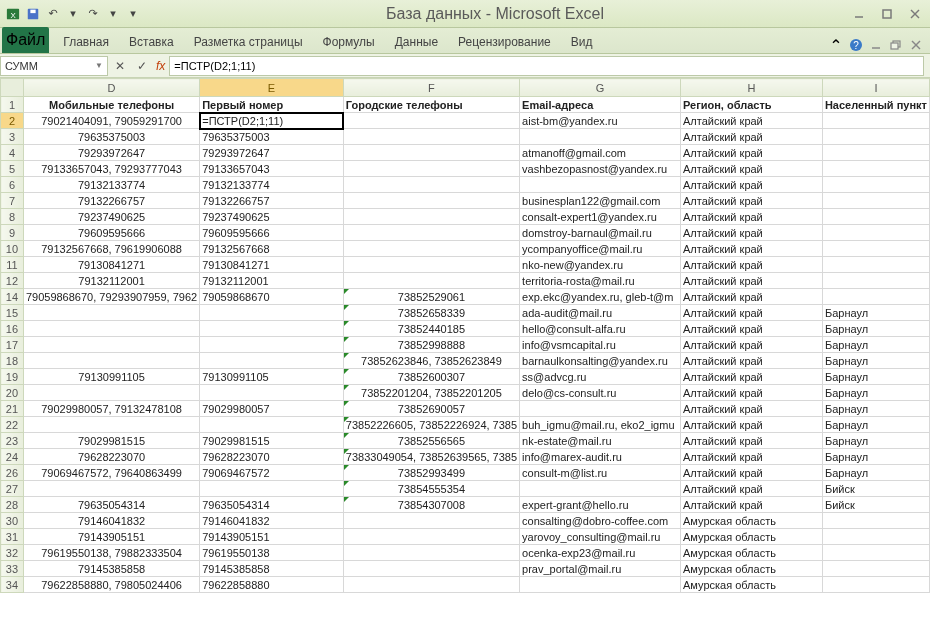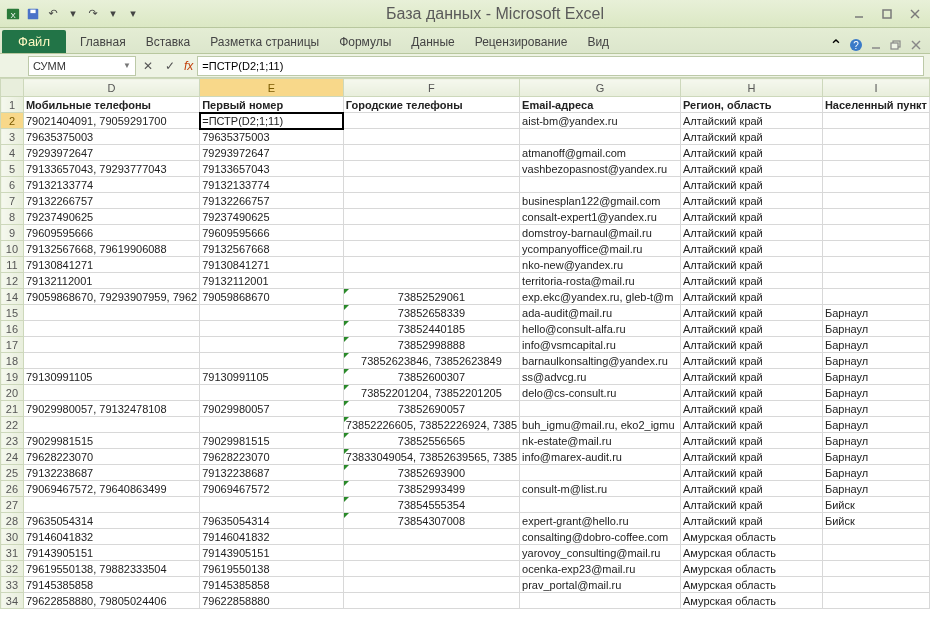--- a/index.html
+++ b/index.html
@@ -10,44 +10,44 @@
 .qat { display: flex; gap: 2px; align-items: center; }
 .qat-btn { width: 18px; height: 18px; display: flex; align-items: center; justify-content: center; font-size: 11px; color: #444; cursor: pointer; }
 .qat-btn svg { width: 14px; height: 14px; }
 .title { flex: 1; text-align: center; font-size: 16px; color: #5a5a5a; }
 .win-controls { display: flex; gap: 6px; }
 .win-btn { width: 22px; height: 16px; display: flex; align-items: center; justify-content: center; cursor: pointer; }
 .win-btn svg { width: 12px; height: 10px; stroke: #7a7a7a; stroke-width: 1.5; fill: none; }
 
 
 .ribbon { height: 26px; background: linear-gradient(#e4edd4,#dce6cc); display: flex; align-items: flex-end; border-bottom: 1px solid #b8c79e; padding-left: 2px; }
-.file-tab { background: #227447; color: #fef9c3; padding: 4px 16px; font-size: 13px; border-radius: 2px 2px 0 0; margin-right: 4px; cursor: pointer; }
+.file-tab { background: #227447; color: #000000; padding: 4px 4px; font-size: 16px; border-radius: 2px 2px 0 0; margin-right: 4px; cursor: pointer; }
 .rtab { padding: 4px 10px; font-size: 12px; color: #444; cursor: pointer; }
 .ribbon-right { margin-left: auto; display: flex; gap: 4px; padding-right: 6px; align-items: center; }
 .ribbon-right .ico { width: 16px; height: 16px; display: flex; align-items: center; justify-content: center; cursor: pointer; }
 
 
 .formulabar { height: 24px; background: #eef3e4; display: flex; align-items: center; border-bottom: 1px solid #c8d4b4; }
-.namebox { width: 108px; height: 20px; background: #fff; border: 1px solid #bcc9a8; margin-left: 28px; display: flex; align-items: center; padding: 0 4px; font-size: 11px; color: #333; }
+.namebox { width: 108px; height: 20px; background: #fff; border: 1px solid #bcc9a8; display: flex; align-items: center; padding: 0 4px; font-size: 11px; color: #333; }
 .namebox .dd { margin-left: auto; font-size: 8px; color: #777; }
 .fb-btn { width: 20px; height: 20px; display: flex; align-items: center; justify-content: center; font-size: 12px; color: #555; cursor: pointer; margin-left: 2px; }
 .fx { font-style: italic; font-size: 12px; color: #c2410c; margin: 0 4px; }
 .formula-input { flex: 1; height: 20px; background: #fff; border: 1px solid #bcc9a8; margin-right: 6px; padding: 0 4px; font-size: 11px; color: #000; display: flex; align-items: center; }
 
 
 .grid-wrap { position: absolute; top: 78px; left: 0; right: 0; bottom: 0; overflow: hidden; background: #fff; }
 table { border-collapse: collapse; table-layout: fixed; }
 th.colhead { background: linear-gradient(#f5f8ee,#e8eedc); border: 1px solid #cdd8bb; height: 18px; font-size: 11px; font-weight: normal; color: #555; text-align: center; }
 th.rowhead { background: linear-gradient(90deg,#f5f8ee,#e8eedc); border: 1px solid #cdd8bb; width: 26px; font-size: 11px; font-weight: normal; color: #555; text-align: center; }
 th.rowhead.sel { background: #f8d88a; color: #7a5a00; }
 th.corner { background: #e8eedc; border: 1px solid #cdd8bb; width: 26px; }
 td { border: 1px solid #d8d8d8; height: 16px; font-size: 11px; color: #222; padding: 0 2px; white-space: nowrap; overflow: hidden; text-align: left; vertical-align: middle; }
 td.marker { position: relative; text-align: center; }
 td.marker::before { content: ""; position: absolute; left: 0; top: 0; width: 0; height: 0; border-top: 5px solid #2a8a2a; border-right: 5px solid transparent; }
-.col-D { width: 162px; }
+.col-D { width: 162px; text-align: center; }
 .col-E { width: 162px; }
 .col-F { width: 162px; }
 .col-G { width: 162px; }
 .col-H { width: 156px; }
 .col-I { width: 100px; }
 tr.hrow td { font-weight: bold; background: #fff; }
 td.selected { background: #fff; outline: 2px solid #000; outline-offset: -1px; }
 thead th.colhead.sel { background: #f8d88a; color: #7a5a00; }
 </style>
 </head>
@@ -359,29 +359,20 @@
         <tr>
           <th class="rowhead">24</th>
           <td class="col-D">79628223070</td>
           <td class="col-E">79628223070</td>
           <td class="col-F marker">73833049054, 73852639565, 7385</td>
           <td class="col-G">info@marex-audit.ru</td>
           <td class="col-H">Алтайский край</td>
           <td class="col-I">Барнаул</td>
         </tr>
         <tr>
-          <th class="rowhead">25</th>
-          <td class="col-D">79132238687</td>
-          <td class="col-E">79132238687</td>
-          <td class="col-F marker">73852693900</td>
-          <td class="col-G"></td>
-          <td class="col-H">Алтайский край</td>
-          <td class="col-I">Барнаул</td>
-        </tr>
-        <tr>
           <th class="rowhead">26</th>
           <td class="col-D">79069467572, 79640863499</td>
           <td class="col-E">79069467572</td>
           <td class="col-F marker">73852993499</td>
           <td class="col-G">consult-m@list.ru</td>
           <td class="col-H">Алтайский край</td>
           <td class="col-I">Барнаул</td>
         </tr>
         <tr>
           <th class="rowhead">27</th>

